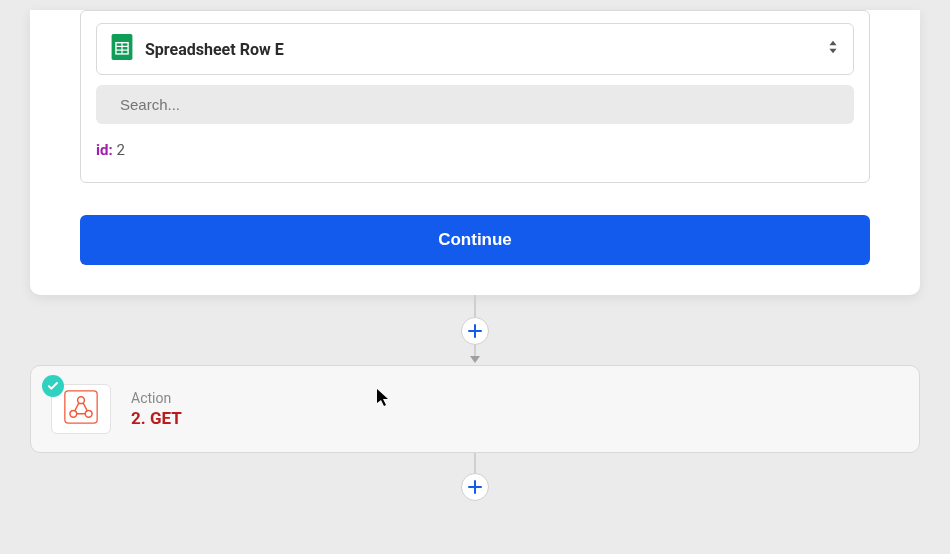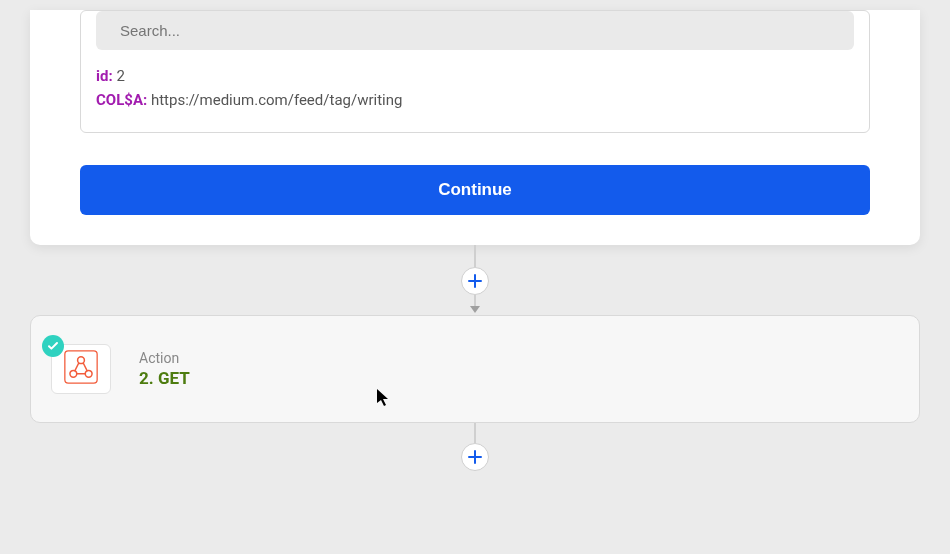--- a/index.html
+++ b/index.html
@@ -126,24 +126,24 @@
     left: -4px;
     border-left: 5px solid transparent;
     border-right: 5px solid transparent;
     border-top: 7px solid #a0a0a0;
   }
   .action-card {
     background: #f7f7f7;
     margin: 0 30px;
     border: 1px solid #d9d9d9;
     border-radius: 10px;
-    padding: 28px 20px;
-    display: flex;
-    align-items: center;
-    gap: 28px;
+    padding: 18px 20px;
+    display: flex;
+    align-items: center;
+    gap: 20px;
     position: relative;
     cursor: pointer;
   }
   .action-icon-wrap {
     position: relative;
     width: 60px;
     height: 50px;
     background: #fff;
     border: 1px solid #e2e2e2;
     border-radius: 6px;
@@ -165,21 +165,21 @@
   }
   .status-check svg { width: 12px; height: 12px; }
   .webhook-icon { width: 34px; height: 34px; }
   .action-text .label {
     font-size: 14px;
     color: #888;
   }
   .action-text .title {
     font-size: 17px;
     font-weight: 700;
-    color: #4d7c0f;
+    color: #b91c1c;
     margin-top: 2px;
   }
   .connector-bottom {
     position: relative;
     height: 60px;
     display: flex;
     flex-direction: column;
     align-items: center;
   }
   .connector-bottom .line {
@@ -194,31 +194,47 @@
     width: 16px;
     height: 20px;
     pointer-events: none;
   }
 </style>
 </head>
 <body>
 
 <div class="top-card">
   <div class="row-selector">
+    <div class="row-dropdown">
+      <div class="row-dropdown-left">
+        <span>
+          <svg class="sheets-icon" viewBox="0 0 24 30">
+            <rect x="0" y="0" width="24" height="30" rx="2" fill="#0f9d58"></rect>
+            <rect x="5" y="10" width="14" height="13" fill="none" stroke="#fff" stroke-width="1.6"></rect>
+            <line x1="5" y1="14.3" x2="19" y2="14.3" stroke="#fff" stroke-width="1.4"></line>
+            <line x1="5" y1="18.6" x2="19" y2="18.6" stroke="#fff" stroke-width="1.4"></line>
+            <line x1="12" y1="10" x2="12" y2="23" stroke="#fff" stroke-width="1.4"></line>
+          </svg>
+        </span>
+        <span class="row-dropdown-label">Spreadsheet Row E</span>
+      </div>
+      <span>
+        <svg class="sort-caret" viewBox="0 0 12 18">
+          <polygon points="6,2 10,7 2,7" fill="#555"></polygon>
+          <polygon points="6,16 10,11 2,11" fill="#555"></polygon>
+        </svg>
+      </span>
+    </div>
 
     <input class="search-box" type="text" placeholder="Search..." style="">
 
     <div class="details">
       <span class="kv">
         <span class="k">id:</span>
         <span class="v">2</span>
-      </span>
-      <span class="kv">
-        <span class="k">COL$A:</span>
-        <span class="v">https://medium.com/feed/tag/writing</span>
       </span>
     </div>
   </div>
 
   <button class="continue-btn">Continue</button>
 </div>
 
 <div class="connector">
   <div class="connector-line-top"></div>
   <div class="connector-plus">

